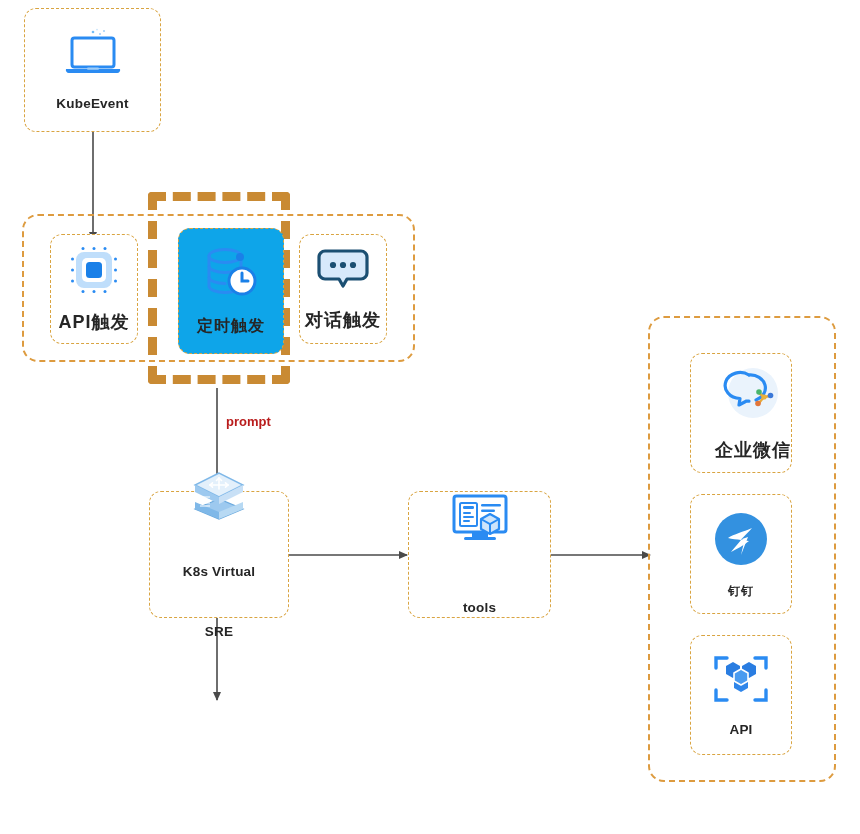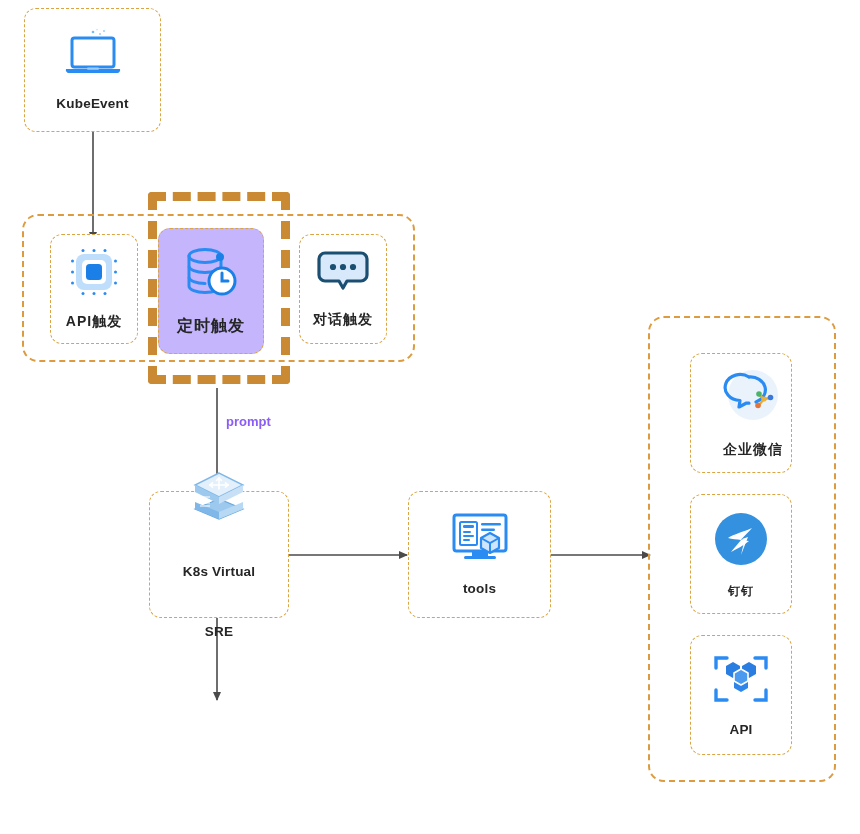--- a/index.html
+++ b/index.html
@@ -37,21 +37,21 @@
   .node .label {
     margin-top: 16px;
     font-size: 13.5px;
     font-weight: bold;
     color: #262626;
     text-align: center;
     line-height: 1.25;
     letter-spacing: .2px;
   }
   .node .label.cn {
-    font-size: 14px;
+    font-size: 18px;
     letter-spacing: 1px;
   }
 
   
   .group {
     position: absolute;
     box-sizing: border-box;
     border: 2.5px dashed #dd9b3f;
     border-radius: 16px;
     background: transparent;
@@ -70,21 +70,21 @@
     left: 0;
     top: 0;
     width: 860px;
     height: 834px;
     pointer-events: none;
   }
   .edge-label {
     position: absolute;
     font-size: 13px;
     font-weight: bold;
-    color: #8b5cf6;
+    color: #b91c1c;
   }
 </style>
 </head>
 <body>
 
 <div id="canvas">
 
   <svg class="conn" viewBox="0 0 860 834" xmlns="http://www.w3.org/2000/svg">
     <defs>
       <marker id="arrowhead" markerWidth="9" markerHeight="8" refX="8" refY="4" orient="auto" markerUnits="userSpaceOnUse">
@@ -142,21 +142,21 @@
             <circle cx="46.5" cy="25" r="1.5"></circle>
             <circle cx="46.5" cy="36" r="1.5"></circle>
         </g>
       </svg>
     </span>
     <div class="label cn">API触发</div>
   </div>
 
   <div class="highlight-box" style="left:148px; top:192px; width:142px; height:192px;"></div>
 
-  <div class="node" style="left:158px; top:228px; width:106px; height:126px; background:#c4b5fd;">
+  <div class="node" style="left:178px; top:228px; width:106px; height:126px; background:#0ea5e9;">
     <span class="icon">
       <svg width="58" height="54" viewBox="0 0 58 54" xmlns="http://www.w3.org/2000/svg">
         <g fill="none" stroke="#2a8bf2" stroke-width="3" stroke-linecap="round" stroke-linejoin="round">
           <ellipse cx="23" cy="10" rx="16" ry="6.5"></ellipse>
           <path d="M7 10 v10 c0 3.6 7.2 6.5 16 6.5 s16-2.9 16-6.5 V10"></path>
           <path d="M7 21 v10 c0 3.6 7.2 6.5 16 6.5"></path>
           <path d="M7 32 v8 c0 3.6 7.2 6.5 16 6.5 s16-2.9 16-6.5"></path>
         </g>
         <circle cx="38" cy="11" r="4" fill="#1a80e8"></circle>
         <circle cx="40" cy="35" r="13" fill="#ffffff" stroke="#1a80e8" stroke-width="3"></circle>
@@ -202,21 +202,21 @@
             <path d="M12 31 h10"></path>
             <path d="M12 34 h10"></path>
           <path d="M12 37 h10"></path>
         </g>
       </svg>
     </span>
     <div class="label">K8s Virtual</div>
     <div class="label" style="margin-top:18px;">SRE</div>
   </div>
 
-  <div class="node" style="left:408px; top:491px; width:143px; height:127px;">
+  <div class="node" style="left:408px; top:491px; width:143px; height:127px;justify-content:space-between;">
     <span class="icon">
       <svg width="60" height="54" viewBox="0 0 60 54" xmlns="http://www.w3.org/2000/svg">
         <rect x="4" y="4" width="52" height="36" rx="2.5" fill="#ffffff" stroke="#2a8bf2" stroke-width="3"></rect>
         <rect x="10" y="11" width="17" height="23" rx="1.5" fill="#ffffff" stroke="#2a8bf2" stroke-width="2"></rect>
         <g fill="#2a8bf2">
           <rect x="13" y="14" width="11" height="3" rx="1.2"></rect>
           <rect x="13" y="20" width="8" height="2" rx="1"></rect>
           <rect x="13" y="24" width="11" height="2" rx="1"></rect>
           <rect x="13" y="28" width="7" height="2" rx="1"></rect>
           <rect x="31" y="12" width="20" height="2.6" rx="1.3"></rect>

